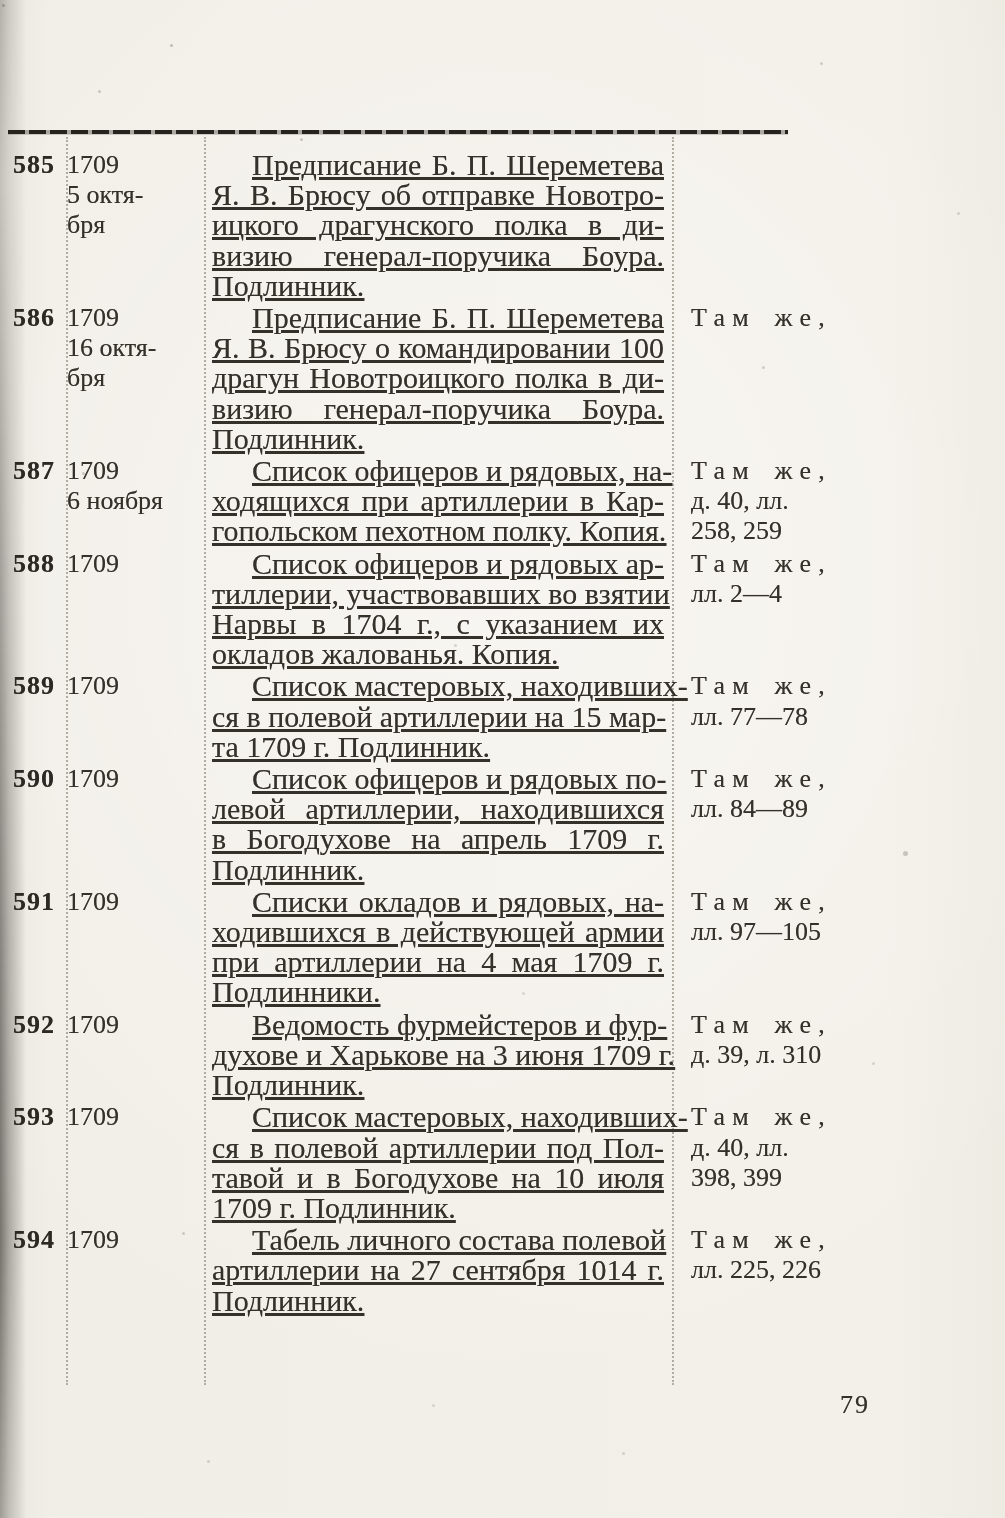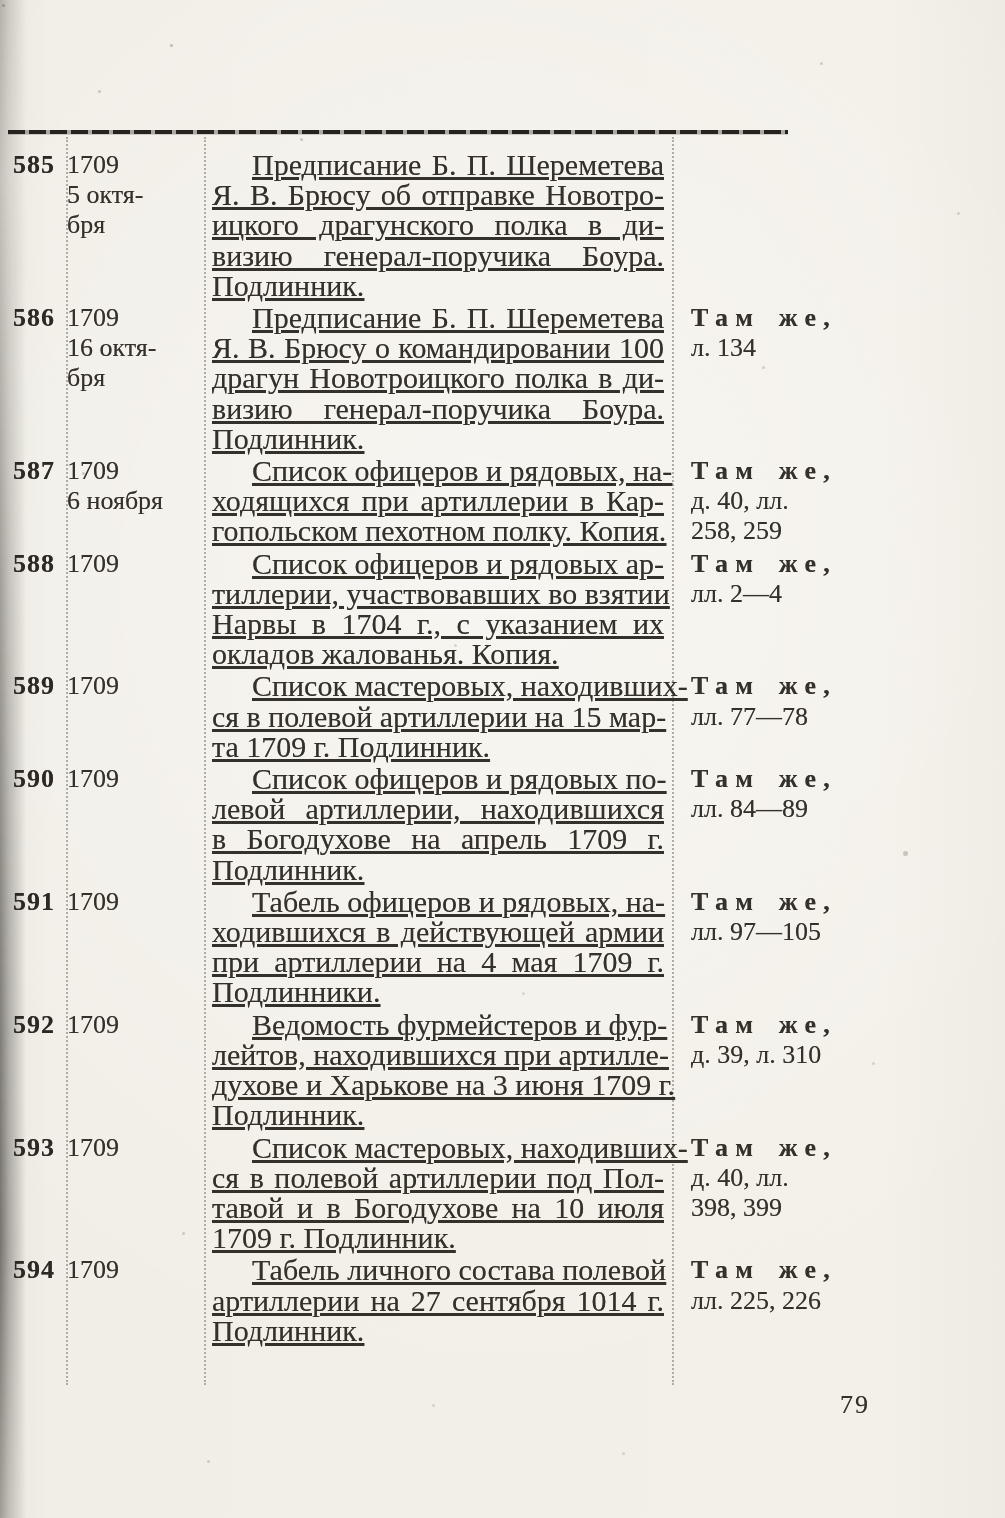--- a/index.html
+++ b/index.html
@@ -64,21 +64,21 @@
   }
   .line{white-space:nowrap;}
   .line.j{text-align:justify;text-align-last:justify;}
   .line.first{text-indent:40px;}
   .line.last{text-align:right;text-align-last:left;}
   .col-ref{
     position:absolute;left:691px;top:0;width:250px;
     font-size:26px;line-height:30.2px;
   }
   .rline{white-space:nowrap;}
-  .rline.sp{letter-spacing:0.28em;word-spacing:0.18em;font-weight:bold;}
+  .rline.sp{letter-spacing:0.28em;word-spacing:0.18em;}
 
   .entry, .col-desc, .col-ref, .col-date{
     text-shadow:0 0 0.6px rgba(52,49,43,0.55);
   }
 
   .page-number{
     position:absolute;left:840px;top:1390px;
     font-size:26px;line-height:30px;letter-spacing:2px;
     text-shadow:0 0 0.6px rgba(52,49,43,0.55);
   }
@@ -142,21 +142,20 @@
         </div>
         <div class="col-desc">
           <div class="line first j">Предписание Б. П. Шереметева</div>
           <div class="line j">Я. В. Брюсу о командировании 100</div>
           <div class="line j">драгун Новотроицкого полка в ди-</div>
           <div class="line j">визию генерал-поручика Боура.</div>
           <div class="line last">Подлинник.</div>
         </div>
         <div class="col-ref">
           <div class="rline sp">Там же,</div>
-          <div class="rline">л. 134</div>
         </div>
       </div>
       <div class="entry">
         <div class="col-no">587</div>
         <div class="col-date">
           <div class="dline">1709</div>
           <div class="dline">6 ноября</div>
         </div>
         <div class="col-desc">
           <div class="line first j">Список офицеров и рядовых, на-</div>
@@ -215,38 +214,37 @@
           <div class="rline sp">Там же,</div>
           <div class="rline">лл. 84—89</div>
         </div>
       </div>
       <div class="entry">
         <div class="col-no">591</div>
         <div class="col-date">
           <div class="dline">1709</div>
         </div>
         <div class="col-desc">
-          <div class="line first j">Табель офицеров и рядовых, на-</div>
+          <div class="line first j">Списки окладов и рядовых, на-</div>
           <div class="line j">ходившихся в действующей армии</div>
           <div class="line j">при артиллерии на 4 мая 1709 г.</div>
           <div class="line last">Подлинники.</div>
         </div>
         <div class="col-ref">
           <div class="rline sp">Там же,</div>
           <div class="rline">лл. 97—105</div>
         </div>
       </div>
       <div class="entry">
         <div class="col-no">592</div>
         <div class="col-date">
           <div class="dline">1709</div>
         </div>
         <div class="col-desc">
           <div class="line first j">Ведомость фурмейстеров и фур-</div>
-          <div class="line j">лейтов, находившихся при артилле-</div>
           <div class="line j">духове и Харькове на 3 июня 1709 г.</div>
           <div class="line last">Подлинник.</div>
         </div>
         <div class="col-ref">
           <div class="rline sp">Там же,</div>
           <div class="rline">д. 39, л. 310</div>
         </div>
       </div>
       <div class="entry">
         <div class="col-no">593</div>

